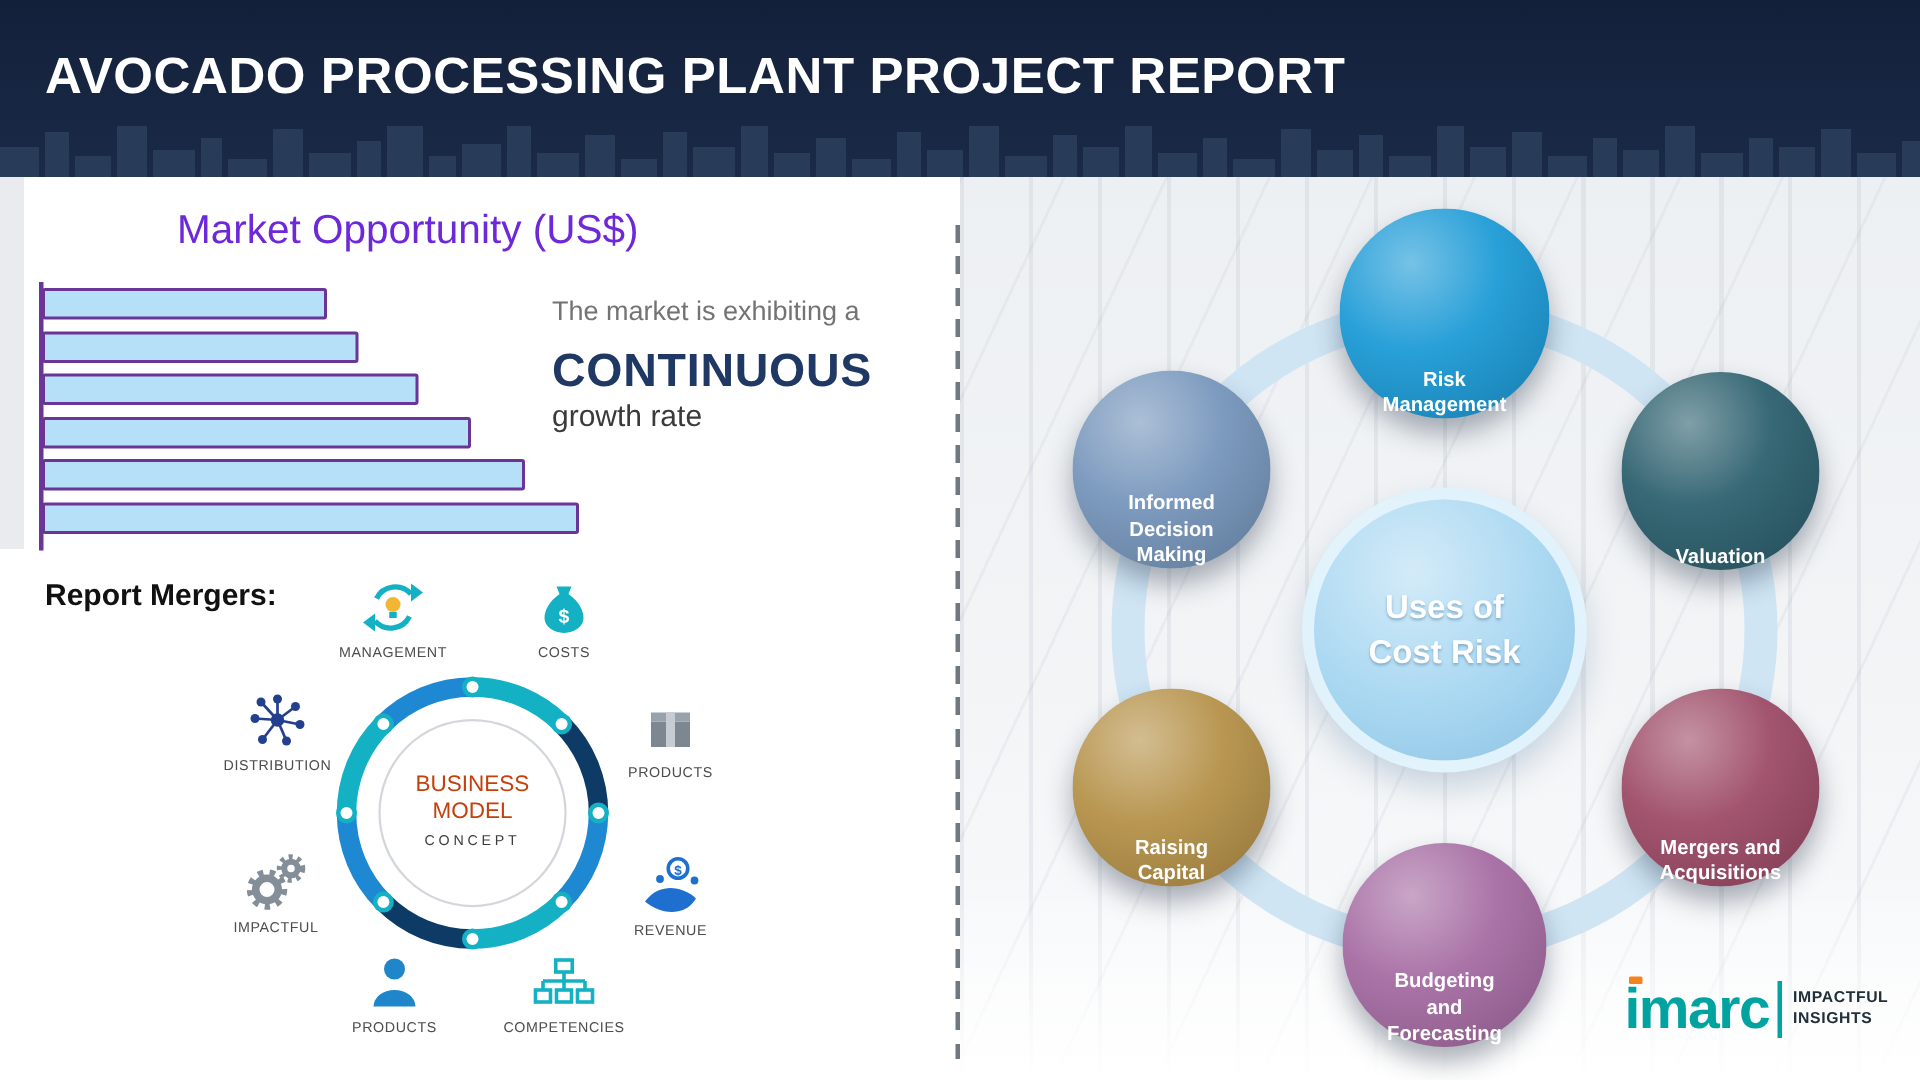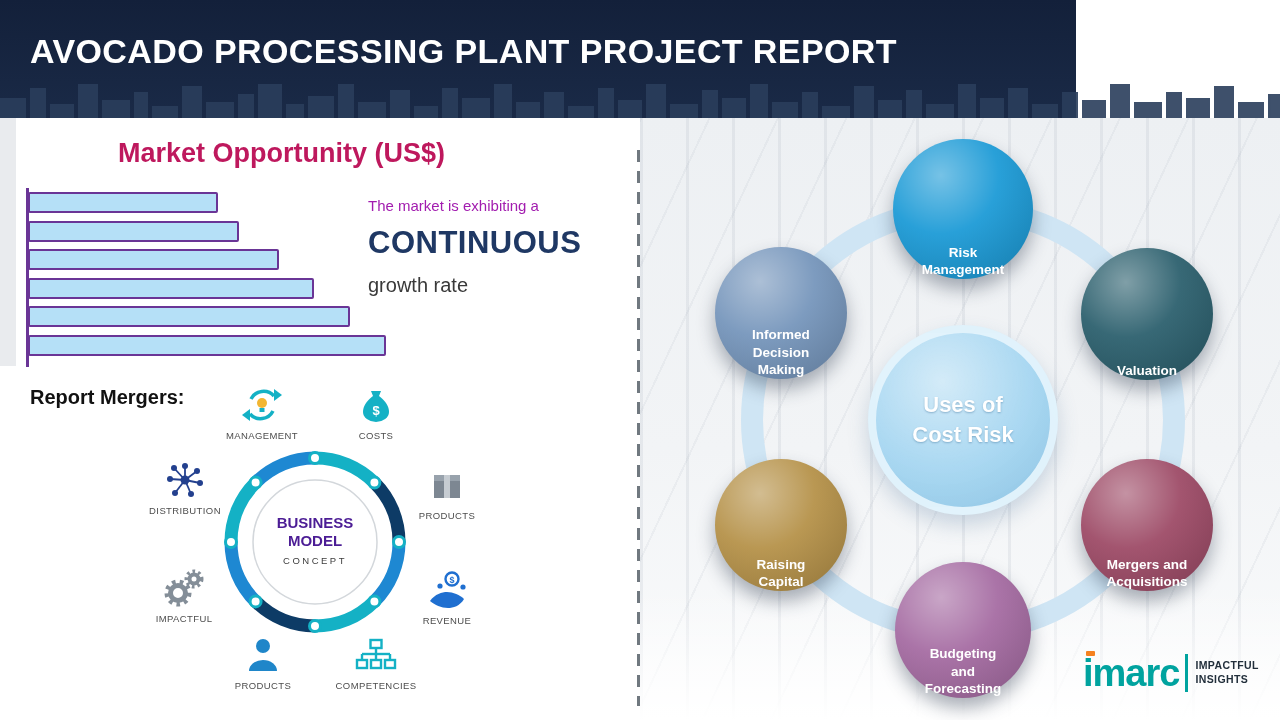--- a/index.html
+++ b/index.html
@@ -1,45 +1,45 @@
 <!DOCTYPE html>
 <html><head>
 <meta charset="utf-8">
 <style>
   *{margin:0;padding:0;box-sizing:border-box}
   body{font-family:"Liberation Sans",sans-serif;background:#fff}
   .stage{position:relative;width:1280px;height:720px;overflow:hidden;background:#fff}
 
   
-  .header{position:absolute;left:0;top:0;width:1076px;height:118px;background:linear-gradient(180deg,#13203a 0%,#1a2a47 100%)}
+  .header{position:absolute;left:0;top:0;width:1280px;height:118px;background:linear-gradient(180deg,#13203a 0%,#1a2a47 100%)}
   .header h1{position:absolute;left:30px;top:32px;font-size:34px;font-weight:bold;color:#fff;letter-spacing:.4px;white-space:nowrap}
   .skyline{position:absolute;left:0;bottom:0;display:block}
 
   
   .right-bg{position:absolute;left:640px;top:118px;width:640px;height:602px;background:linear-gradient(180deg,#edf0f3 0%,#f2f4f6 55%,#fafbfc 100%)}
   .right-bg::before{content:"";position:absolute;inset:0;background:repeating-linear-gradient(90deg,rgba(150,160,175,.15) 0 3px,transparent 3px 46px),repeating-linear-gradient(115deg,rgba(150,160,175,.10) 0 2px,transparent 2px 62px)}
   .right-bg::after{content:"";position:absolute;left:0;bottom:0;width:100%;height:130px;background:linear-gradient(transparent,#fff)}
   .left-strip{position:absolute;left:0;top:118px;width:16px;height:248px;background:#e9ebee}
   .divider{position:absolute;left:637px;top:150px;width:3px;height:556px;background:repeating-linear-gradient(180deg,#70787f 0 12px,transparent 12px 21px)}
 
   
-  .mkt-title{position:absolute;left:118px;top:138px;font-size:27px;font-weight:bold;color:#be185d}
+  .mkt-title{position:absolute;left:118px;top:138px;font-size:27px;font-weight:normal;color:#6d28d9}
   .chart{position:absolute;left:28px;top:192px;width:365px}
   .axis{position:absolute;left:-2px;top:-4px;width:3px;height:179px;background:#6a3596}
   .bar{height:21px;margin-bottom:7.5px;background:#b5e0f7;border:2.5px solid #6a3596;border-radius:2px;width:0}
   .growth{position:absolute;left:368px;top:197px;width:275px}
-  .g1{font-size:15px;color:#a21caf}
+  .g1{font-size:18px;color:#737373}
   .g2{font-size:31px;font-weight:bold;color:#1f3864;margin-top:11px;letter-spacing:.5px}
-  .g3{font-size:20px;color:#3a3a3a;margin-top:13px}
+  .g3{font-size:20px;color:#3a3a3a;margin-top:2px}
   .coverage-label{position:absolute;left:30px;top:386px;font-size:20px;font-weight:bold;color:#111}
 
   
   .bm-ring{position:absolute;left:215px;top:442px}
   .bm-center{position:absolute;left:253px;top:514px;width:124px;text-align:center}
-  .bm-center .l1{display:block;font-size:15px;font-weight:bold;color:#4c1d95;line-height:1.2}
+  .bm-center .l1{display:block;font-size:15px;font-weight:normal;color:#c2410c;line-height:1.2}
   .bm-center .l3{display:block;font-size:9.5px;color:#3c3c3c;letter-spacing:2.5px;margin-top:5px}
   .bm-item{position:absolute;width:110px;display:flex;flex-direction:column;align-items:center}
   .bm-label{margin-top:3px;font-size:9.5px;color:#4d4d4d;letter-spacing:.4px;text-align:center}
 
   
   .cm-ring{position:absolute;left:741px;top:198px;width:444px;height:444px;border:22px solid #cfe5f4;border-radius:50%}
   .cm-circle{position:absolute;border-radius:50%;display:flex;align-items:flex-end;justify-content:center;text-align:center;color:#fff;
     box-shadow:0 10px 18px rgba(35,48,68,.38);
     background:radial-gradient(circle at 34% 26%, rgba(255,255,255,.40), rgba(255,255,255,.06) 42%, rgba(0,0,0,.18) 96%), var(--c,#888)}
   .cm-label{width:104px;font-size:13.5px;font-weight:bold;line-height:1.3}

